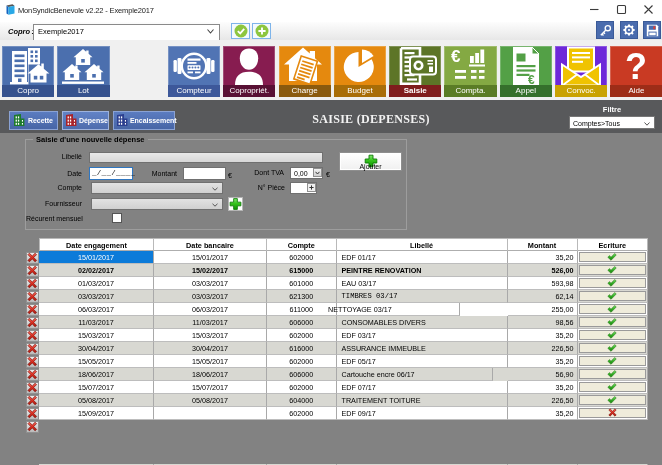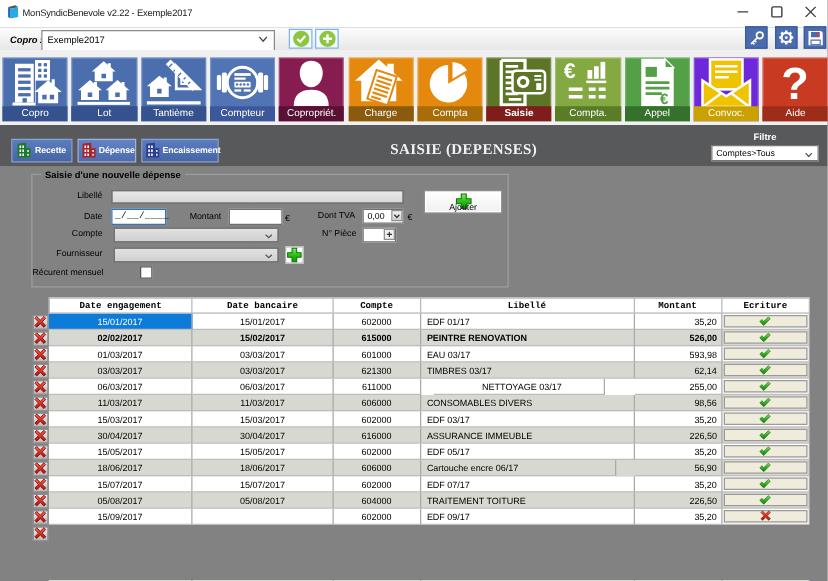--- a/index.html
+++ b/index.html
@@ -15,21 +15,21 @@
 #ptitle {position:absolute;top:112px;left:240px;width:262px;text-align:center;color:#f2f2f2;font-family:"Liberation Serif",serif;font-size:12px;font-weight:bold;letter-spacing:0.3px;}
 #content {position:absolute;left:0;top:133px;width:662px;height:332px;background:#828282;}
 .gbox {position:absolute;left:25px;top:139px;width:382px;height:91px;border:1px solid #9d9d9d;}
 .gtitle {position:absolute;left:33px;top:135px;font-size:7.5px;font-weight:bold;color:#000;background:#828282;padding:0 3px;}
 .flabel {position:absolute;font-size:7px;color:#000;text-align:right;}
 .tb {position:absolute;background:#fff;border:1px solid #707070;font-size:7px;}
 .combo {position:absolute;background:linear-gradient(#e2e2e2,#d0d0d0);border:1px solid #707070;font-size:7px;}
 .carr {position:absolute;right:3px;top:2px;}
 #ajbtn {position:absolute;left:339px;top:152px;width:63px;height:19px;background:linear-gradient(#ffffff,#f0f0f0);border:1px solid #8e8e8e;box-shadow:inset 0 0 0 1px #fff;}
 #thead {position:absolute;left:39px;top:238px;width:609px;height:13px;background:#fff;border-bottom:1px solid #aeaeae;}
-.hc {position:absolute;top:0;height:13px;font-size:7.3px;font-weight:bold;color:#000;text-align:center;line-height:13px;border-right:1px solid #b9b9b9;border-top:1px solid #b9b9b9;font-family:Liberation Mono, monospace;}
+.hc {position:absolute;top:0;height:13px;font-size:7.3px;font-weight:bold;color:#000;text-align:center;line-height:13px;border-right:1px solid #b9b9b9;border-top:1px solid #b9b9b9;}
 .trow {position:absolute;left:39px;width:609px;height:13px;}
 .tc {position:absolute;top:0;height:13px;font-size:7.2px;color:#000;text-align:center;line-height:13.5px;border-right:1px solid #a9a9a9;border-bottom:1px solid #bdbdbd;}
 .tl {text-align:left;padding-left:5px;}
 .tr {text-align:right;padding-right:3px;}
 .ec {padding:0;}
 .ebtn {position:absolute;left:1px;top:0.5px;right:1.5px;bottom:1px;background:#efecdb;border:1px solid #9a9a9a;display:flex;align-items:center;justify-content:center;}
 .xcell {position:absolute;left:26px;width:12.5px;height:12px;background:linear-gradient(#ededed,#b9b9b9);border:1px solid #909090;display:flex;align-items:center;justify-content:center;z-index:3;}
 </style></head>
 <body>
 <div id="win">
@@ -141,38 +141,20 @@
             </g>
             <g fill="#4b6fae">
               <rect x="21.2" y="13" width="3.6" height="3.6"></rect>
               <rect x="10.2" y="28" width="3.6" height="3.6"></rect>
               <rect x="32.2" y="28" width="3.6" height="3.6"></rect>
             </g>
           </svg>
         </div>
 <div class="tlab" style="background:#36528e;">Lot</div>
       </div>
-<div class="tile" style="left:112.6px;background:#4b6fae;">
-<div class="tico">
-          <svg width="46" height="40" viewBox="0 0 46 40">
-            <path d="M20.5 1.5 L16.6 5.4 L38 26.8 L41.9 22.9 Z" fill="#fff"></path>
-            <path d="M19.2 7.6 L21.8 5 M22.8 11.2 L25.4 8.6 M26.4 14.8 L29 12.2 M30 18.4 L32.6 15.8 M33.6 22 L36.2 19.4" stroke="#4b6fae" stroke-width="1.1" fill="none"></path>
-            <path d="M25 6.8 L25 25 L43.2 25 Z" fill="none" stroke="#fff" stroke-width="2.2"></path>
-            <path d="M29 16.6 L29 21.2 L33.6 21.2 Z" fill="none" stroke="#fff" stroke-width="1.5"></path>
-            <g fill="#fff">
-              <path d="M11.5 14.5 L1.5 23 L4 23 L4 31.5 L19 31.5 L19 23 L21.5 23 L17.4 19.5 L17.4 16 L14.9 16 L14.9 17.3 Z"></path>
-              <rect x="1.5" y="35" width="43" height="2.6"></rect>
-            </g>
-            <g fill="#4b6fae">
-              <rect x="9.7" y="25" width="3.6" height="3.8"></rect>
-            </g>
-          </svg>
-        </div>
-<div class="tlab" style="background:#36528e;">Tantième</div>
-      </div>
 <div class="tile" style="left:167.89999999999998px;background:#5174b4;">
 <div class="tico">
           <svg width="46" height="40" viewBox="0 0 46 40">
             <g fill="#fff">
               <rect x="2.5" y="14" width="3.4" height="12" rx="1.2"></rect>
               <rect x="6.5" y="12" width="4" height="16" rx="1.2"></rect>
               <rect x="40.1" y="14" width="3.4" height="12" rx="1.2"></rect>
               <rect x="35.5" y="12" width="4" height="16" rx="1.2"></rect>
             </g>
             <circle cx="23" cy="20" r="12.2" fill="none" stroke="#fff" stroke-width="2.4"></circle>
@@ -227,21 +209,21 @@
       </div>
 <div class="tile" style="left:333.8px;background:#e5890e;">
 <div class="tico">
           <svg width="42" height="40" viewBox="0 0 42 40">
             <g fill="#fff">
               <path d="M19.5 6 A 15 15 0 1 0 32.6 13.2 L19.5 21 Z"></path>
               <path d="M23 3.6 A 15.5 15.5 0 0 1 34.6 10.1 L23 17 Z"></path>
             </g>
           </svg>
         </div>
-<div class="tlab" style="background:#a86d08;">Compta</div>
+<div class="tlab" style="background:#a86d08;">Budget</div>
       </div>
 <div class="tile" style="left:389.1px;background:#5d7527;">
 <div class="tico">
           <svg width="48" height="42" viewBox="0 0 48 42">
             <path d="M10 3.2 L29 3.2 L29 11 M29 30 L29 38.8 L10 38.8 L10 3.2" fill="none" stroke="#fff" stroke-width="2.6"></path>
             <g fill="#fff">
               <rect x="13.5" y="7" width="10" height="2.2"></rect>
               <rect x="13.5" y="11.4" width="10" height="2.2"></rect>
               <rect x="13.5" y="15.8" width="10" height="2.2"></rect>
               <rect x="13.5" y="20.2" width="10" height="2.2"></rect>
@@ -579,21 +561,21 @@
             <stop offset="1" stop-color="#a5170c"></stop>
           </linearGradient>
         </defs>
         <path d="M1.1 2.7 L2.7 1.1 L6 4.3 L9.3 1.1 L10.9 2.7 L7.7 6 L10.9 9.3 L9.3 10.9 L6 7.7 L2.7 10.9 L1.1 9.3 L4.3 6 Z" fill="url(#rg)" stroke="#7e0f07" stroke-width="0.8"></path>
       </svg>
     </div>
 <div class="trow" style="top:290px;background:#d8d8d2;">
       <div class="tc" style="left:0;width:115px;">03/03/2017</div>
       <div class="tc" style="left:115px;width:113px;">03/03/2017</div>
       <div class="tc" style="left:228px;width:69.5px;">621300</div>
-      <div class="tc tl" style="left:297.5px;width:171px;">TIMBRES 03/17</div>
+      <div class="tc tl" style="left:297.5px;width:171px;font-family:Liberation Mono, monospace;">TIMBRES 03/17</div>
       <div class="tc tr" style="left:468.5px;width:70px;">62,14</div>
       <div class="tc ec" style="left:538.5px;width:70.5px;">
         <span class="ebtn">
           <svg width="10" height="8" viewBox="0 0 12 10">
             <defs>
               <linearGradient id="gg" x1="0" y1="0" x2="0" y2="1">
                 <stop offset="0" stop-color="#7edd6d"></stop>
                 <stop offset="0.5" stop-color="#35b224"></stop>
                 <stop offset="1" stop-color="#157c0a"></stop>
               </linearGradient>
@@ -612,21 +594,21 @@
             <stop offset="1" stop-color="#a5170c"></stop>
           </linearGradient>
         </defs>
         <path d="M1.1 2.7 L2.7 1.1 L6 4.3 L9.3 1.1 L10.9 2.7 L7.7 6 L10.9 9.3 L9.3 10.9 L6 7.7 L2.7 10.9 L1.1 9.3 L4.3 6 Z" fill="url(#rg)" stroke="#7e0f07" stroke-width="0.8"></path>
       </svg>
     </div>
 <div class="trow" style="top:303px;background:#ffffff;">
       <div class="tc" style="left:0;width:115px;">06/03/2017</div>
       <div class="tc" style="left:115px;width:113px;">06/03/2017</div>
       <div class="tc" style="left:228px;width:69.5px;">611000</div>
-      <div class="tc tl" style="left:308px;width:137px;text-align:center;">NETTOYAGE 03/17</div>
+      <div class="tc tl" style="left:284px;width:137px;">NETTOYAGE 03/17</div>
       <div class="tc tr" style="left:468.5px;width:70px;">255,00</div>
       <div class="tc ec" style="left:538.5px;width:70.5px;">
         <span class="ebtn">
           <svg width="10" height="8" viewBox="0 0 12 10">
             <defs>
               <linearGradient id="gg" x1="0" y1="0" x2="0" y2="1">
                 <stop offset="0" stop-color="#7edd6d"></stop>
                 <stop offset="0.5" stop-color="#35b224"></stop>
                 <stop offset="1" stop-color="#157c0a"></stop>
               </linearGradient>

